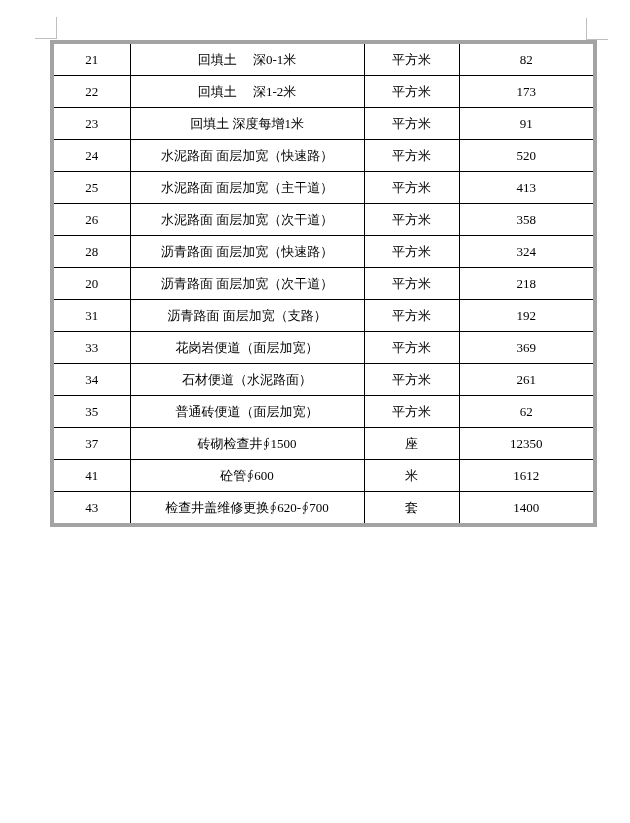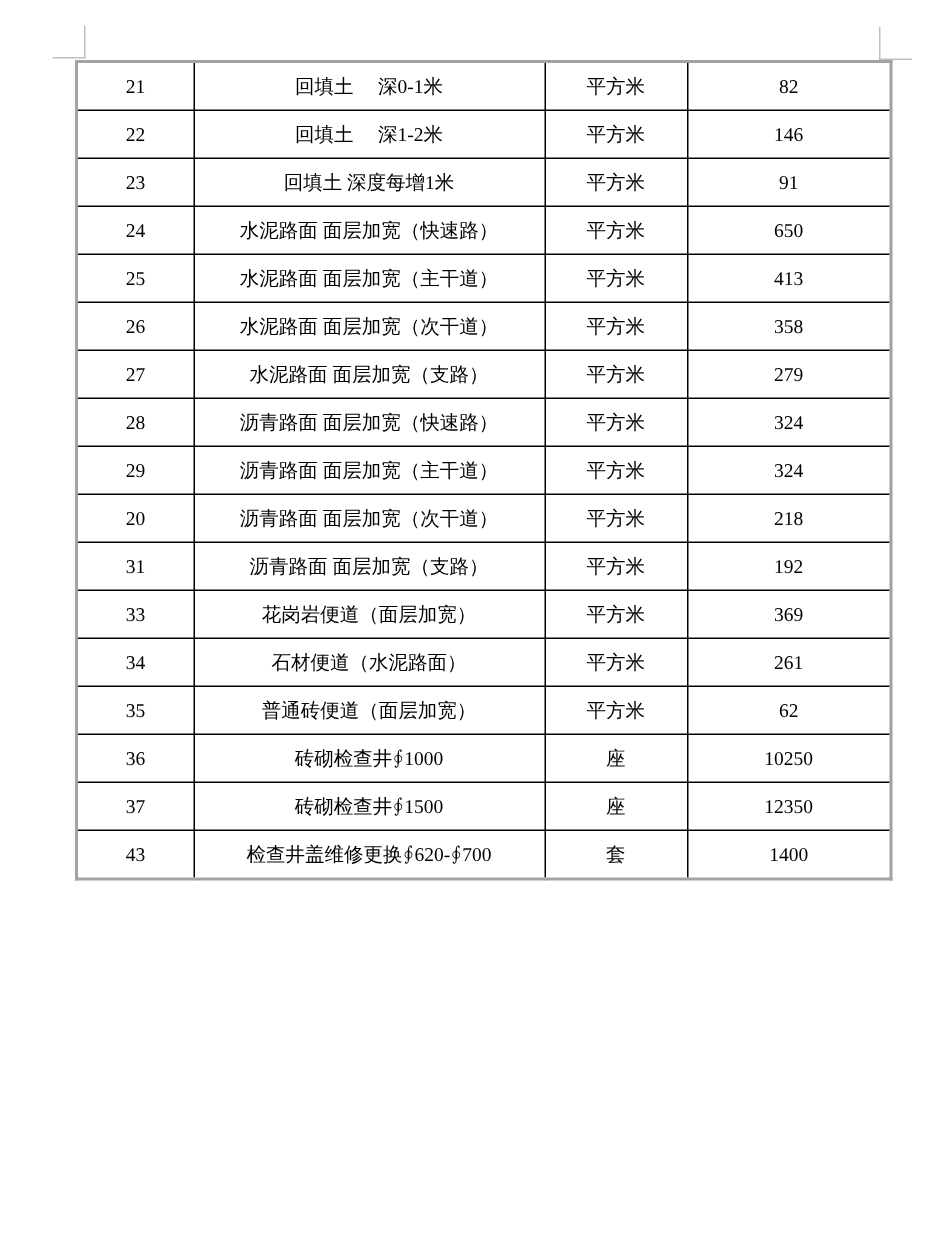--- a/index.html
+++ b/index.html
@@ -37,21 +37,21 @@
     top: 18px;
     border-left: 1px solid #bfbfbf;
     border-bottom: 1px solid #bfbfbf;
   }
   table.data-table {
     position: absolute;
     left: 50px;
     top: 40px;
     border-collapse: collapse;
     table-layout: fixed;
-    border: 2px solid #a3a3a3;
+    border: 4px solid #a3a3a3;
   }
   table.data-table td {
     border: 1px solid #000000;
     height: 31px;
     padding: 0 2px;
     text-align: center;
     vertical-align: middle;
     font-size: 13px;
     line-height: 1;
     white-space: nowrap;
@@ -80,61 +80,49 @@
         <tr>
           <td>21</td>
           <td>回填土　 深0-1米</td>
           <td>平方米</td>
           <td>82</td>
         </tr>
         <tr>
           <td>22</td>
           <td>回填土　 深1-2米</td>
           <td>平方米</td>
-          <td>146</td>
+          <td>173</td>
         </tr>
         <tr>
           <td>23</td>
           <td>回填土 深度每增1米</td>
           <td>平方米</td>
           <td>91</td>
         </tr>
         <tr>
           <td>24</td>
           <td>水泥路面 面层加宽（快速路）</td>
           <td>平方米</td>
-          <td>650</td>
+          <td>520</td>
         </tr>
         <tr>
           <td>25</td>
           <td>水泥路面 面层加宽（主干道）</td>
           <td>平方米</td>
           <td>413</td>
         </tr>
         <tr>
           <td>26</td>
           <td>水泥路面 面层加宽（次干道）</td>
           <td>平方米</td>
           <td>358</td>
         </tr>
         <tr>
-          <td>27</td>
-          <td>水泥路面 面层加宽（支路）</td>
-          <td>平方米</td>
-          <td>279</td>
-        </tr>
-        <tr>
           <td>28</td>
           <td>沥青路面 面层加宽（快速路）</td>
-          <td>平方米</td>
-          <td>324</td>
-        </tr>
-        <tr>
-          <td>29</td>
-          <td>沥青路面 面层加宽（主干道）</td>
           <td>平方米</td>
           <td>324</td>
         </tr>
         <tr>
           <td>20</td>
           <td>沥青路面 面层加宽（次干道）</td>
           <td>平方米</td>
           <td>218</td>
         </tr>
         <tr>
@@ -155,30 +143,30 @@
           <td>平方米</td>
           <td>261</td>
         </tr>
         <tr>
           <td>35</td>
           <td>普通砖便道（面层加宽）</td>
           <td>平方米</td>
           <td>62</td>
         </tr>
         <tr>
-          <td>36</td>
-          <td>砖砌检查井∮1000</td>
-          <td>座</td>
-          <td>10250</td>
-        </tr>
-        <tr>
           <td>37</td>
           <td>砖砌检查井∮1500</td>
           <td>座</td>
           <td>12350</td>
+        </tr>
+        <tr>
+          <td>41</td>
+          <td>砼管∮600</td>
+          <td>米</td>
+          <td>1612</td>
         </tr>
         <tr>
           <td>43</td>
           <td>检查井盖维修更换∮620-∮700</td>
           <td>套</td>
           <td>1400</td>
         </tr>
       </tbody>
   </table>
 </div>

